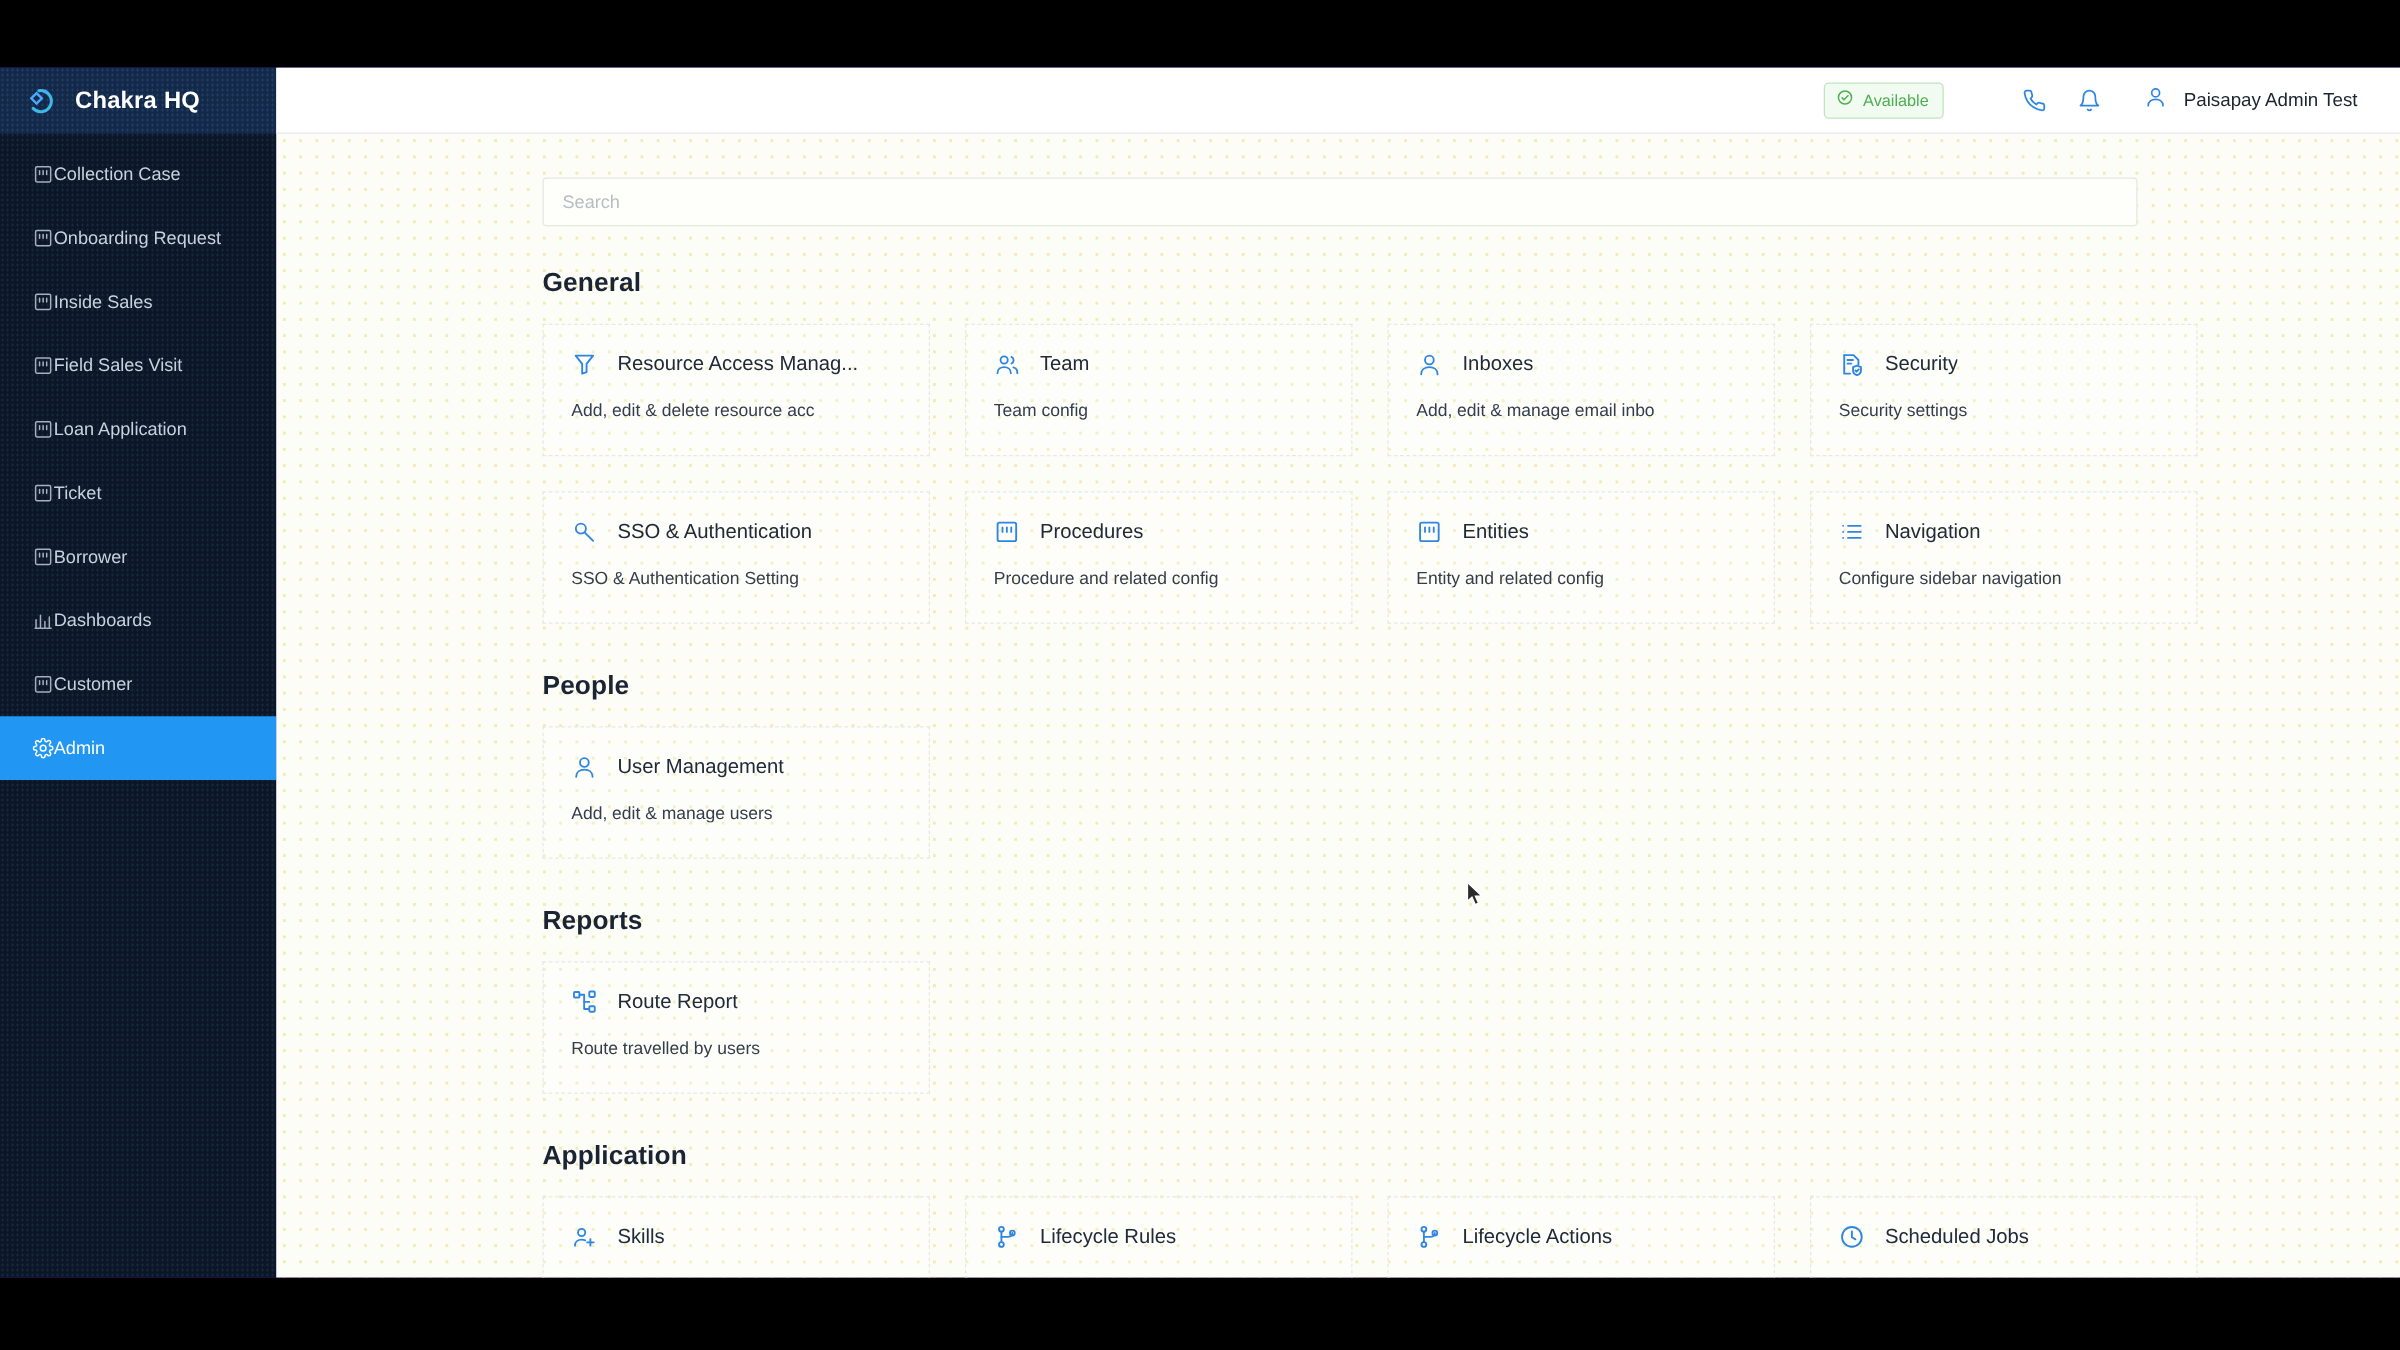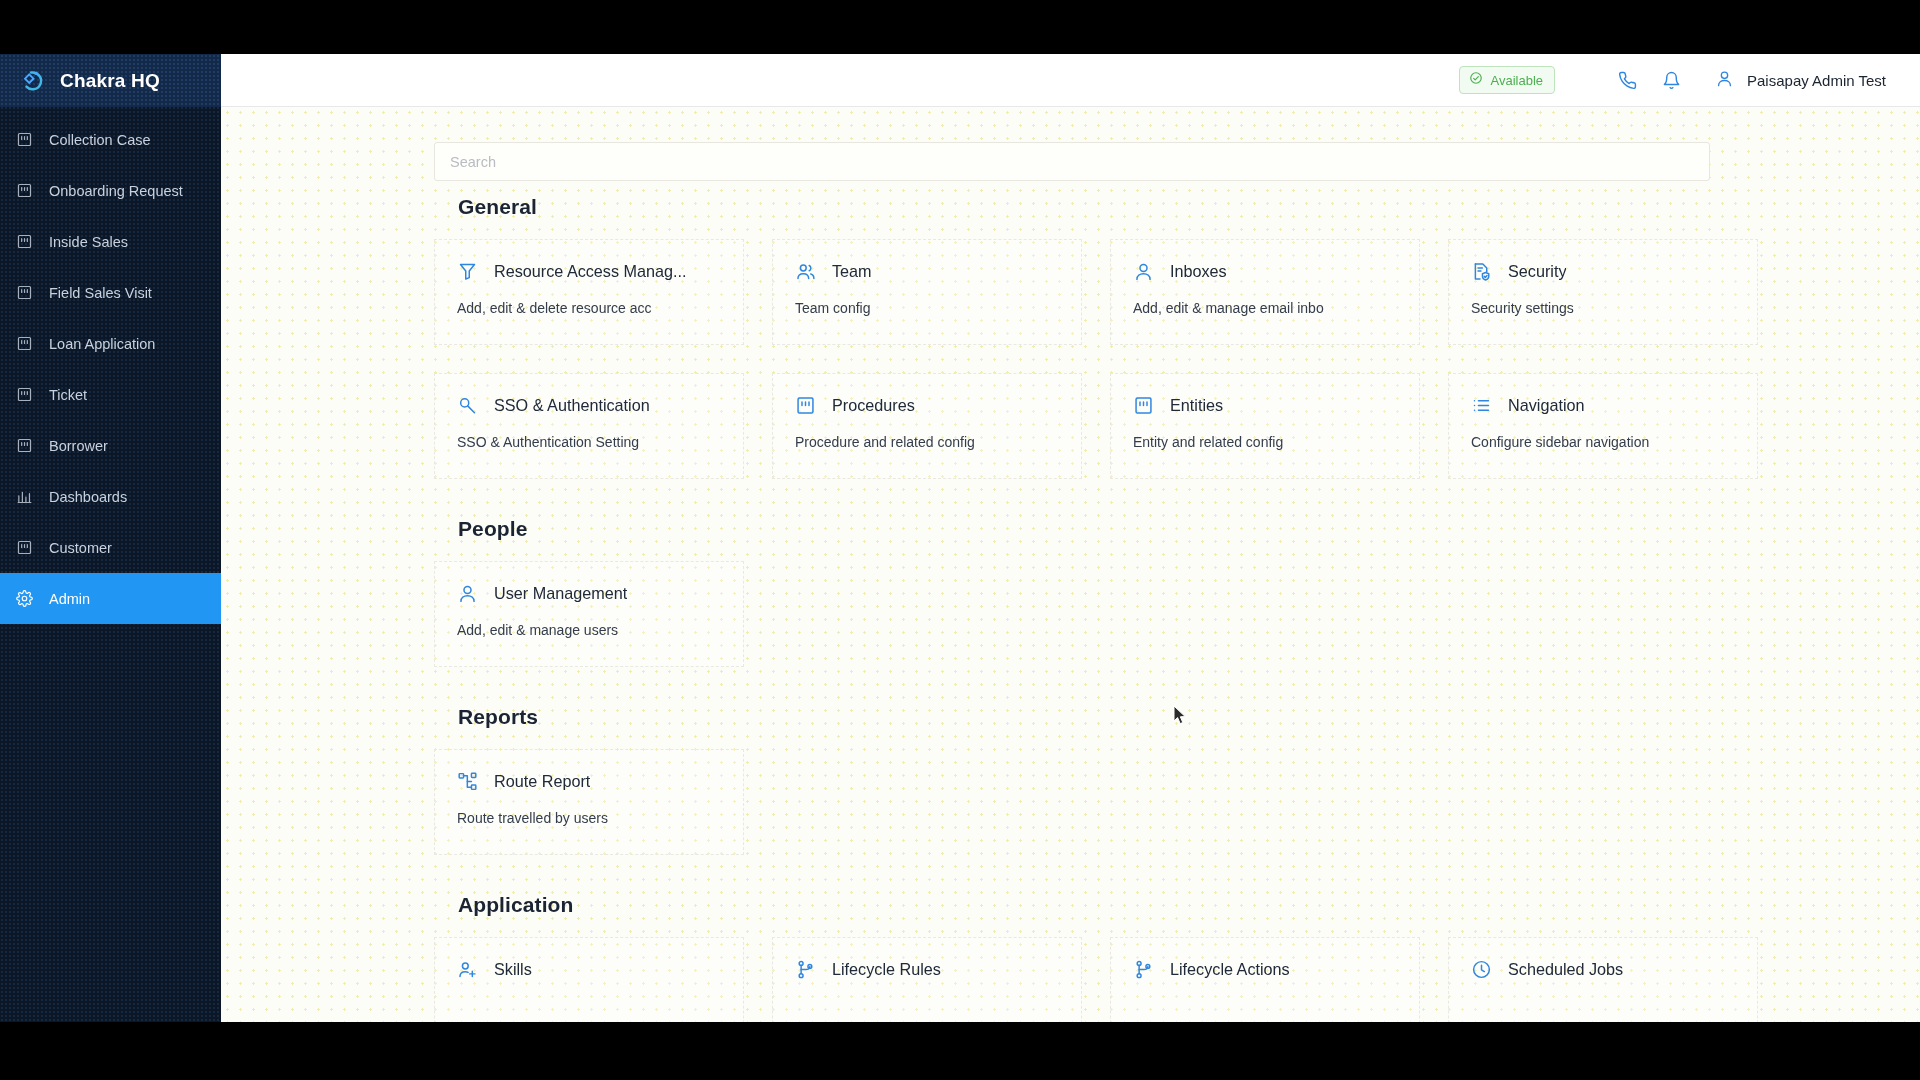--- a/index.html
+++ b/index.html
@@ -14,22 +14,22 @@
     background-image:radial-gradient(rgba(80,130,190,.17) 1px, transparent 1px);
     background-size:4px 4px; position:relative; }
   .logo-bar{ height:53px; background:#13294a; display:flex; align-items:center;
     padding-left:18px; gap:12px;
     background-image:radial-gradient(rgba(90,140,200,.2) 1px, transparent 1px);
     background-size:4px 4px; }
   .logo-mark{ width:30px; height:30px; flex:0 0 30px; position:relative; }
   .logo-text{ color:#ffffff; font-size:19px; font-weight:bold; letter-spacing:.2px; }
 
   .nav{ padding-top:7px; }
-  .nav-item{ height:51px; display:flex; align-items:center; gap:16px;
-    padding-left:16px; cursor:pointer; }
+  .nav-item{ height:51px; display:flex; align-items:center; 
+    padding-left:26px; cursor:pointer; }
   .nav-item .ico{ width:17px; height:17px; flex:0 0 17px; display:block;
     opacity:.85; }
   .nav-item .lbl{ color:#c8d2de; font-size:14.5px; white-space:nowrap; }
   .nav-item.active{ background:#2196f3; }
   .nav-item.active .lbl{ color:#ffffff; }
   .nav-item.active .ico{ opacity:1; }
 
   
   #main{ flex:1; height:985px; background:#fdfdf8;
     background-image:radial-gradient(rgba(225,215,90,.45) 1.1px, transparent 1.1px);
@@ -44,27 +44,27 @@
   .tb-icon{ width:44px; height:44px; display:flex; align-items:center;
     justify-content:center; cursor:pointer; }
   .user-box{ display:flex; align-items:center; gap:13px; margin-left:22px; cursor:pointer; }
   .user-box .uname{ color:#1b2430; font-size:15px; }
 
   #scroll{ position:absolute; top:53px; left:0; right:0; bottom:0;
     padding:35px 0 0 213px; }
 
   .search-wrap{ width:1276px; height:39px; background:#fefefb;
     border:1px solid #e7e7e0; border-radius:3px; display:flex; align-items:center;
-    padding:0 15px; margin-bottom:14px; }
+    padding:0 15px; margin-bottom:34px; }
   .search-wrap input{ border:0; outline:0; background:transparent; width:100%;
     font-size:14.5px; color:#1b2430; font-family:"Liberation Sans", sans-serif; }
   .search-wrap input::placeholder{ color:#b9bcc2; }
 
   .sec-title{ font-size:21px; font-weight:bold; color:#1b2433; margin-bottom:20px;
-    letter-spacing:.1px;margin-left:24px; }
+    letter-spacing:.1px; }
   .section{ margin-bottom:38px; }
 
   .grid{ display:grid; grid-template-columns:repeat(4,310px); column-gap:17px;
     row-gap:0px;gap:28px; }
 
   .card{ height:106px; border:1px dashed #e9e9e2; background:rgba(255,255,255,.22);
     padding:21px 22px 0 22px; cursor:pointer; overflow:hidden; }
   .card-head{ display:flex; align-items:center; gap:16px; }
   .card-ico{ width:21px; height:21px; flex:0 0 21px; }
   .card-title{ font-size:16.2px; color:#202a38; white-space:nowrap;

